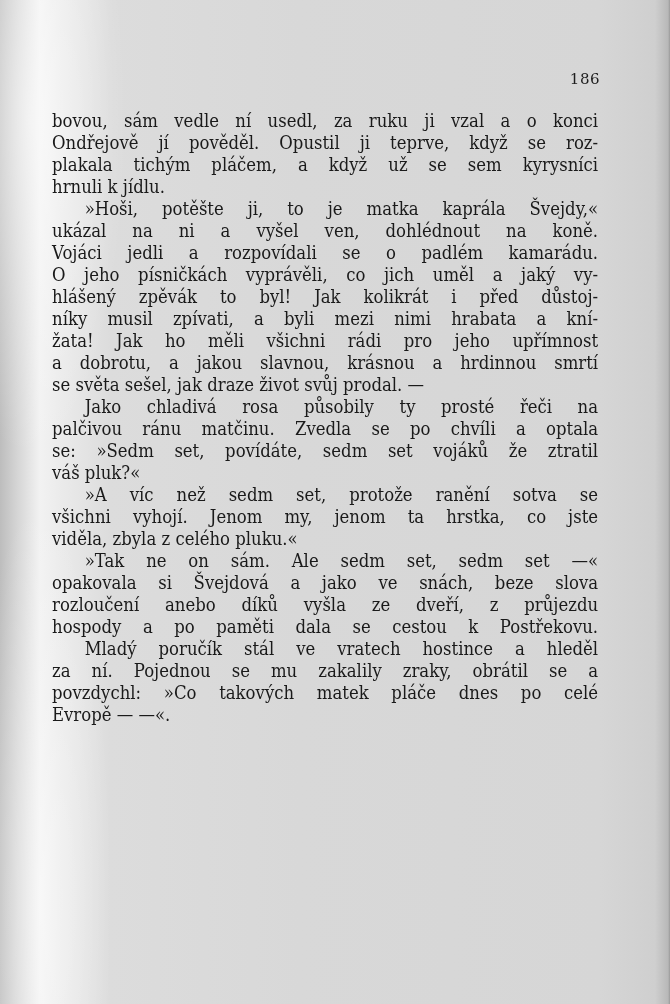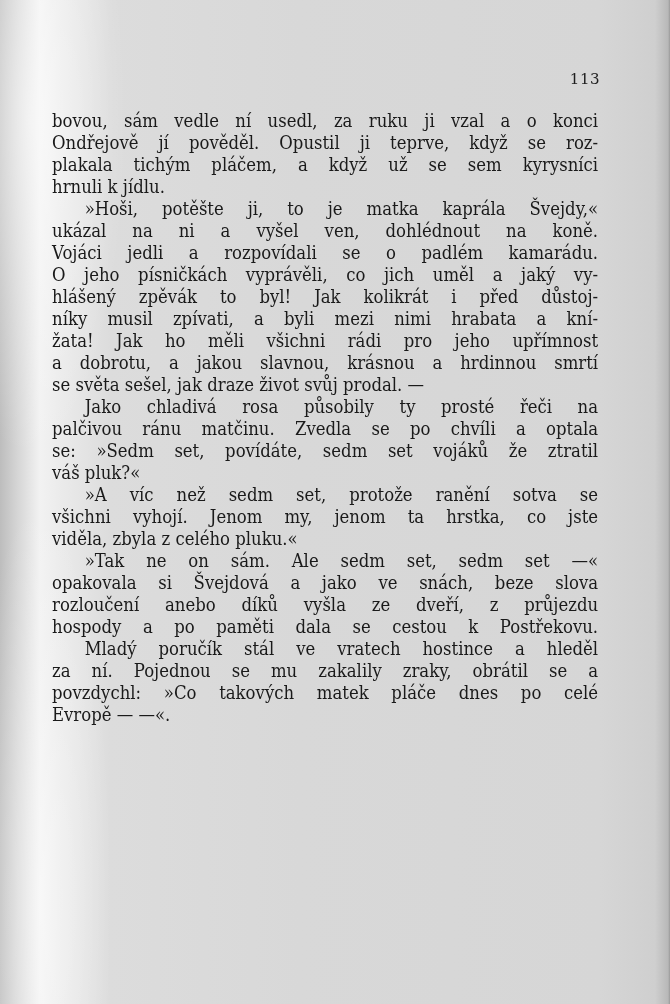--- a/index.html
+++ b/index.html
@@ -74,21 +74,21 @@
     }
     .line.indent {
       padding-left: 38px;
       width: 597px;
     }
   </style>
 </head>
 <body>
 
 <div class="page">
-  <div class="page-number">113</div>
+  <div class="page-number">186</div>
 
   <div class="text-block">
 
     <div>
       <span class="line">bovou, sám vedle ní usedl, za ruku ji vzal a o konci</span>
       <span class="line">Ondřejově jí pověděl. Opustil ji teprve, když se roz-</span>
       <span class="line">plakala tichým pláčem, a když už se sem kyrysníci</span>
       <span class="line last">hrnuli k jídlu.</span>
     </div>
 

